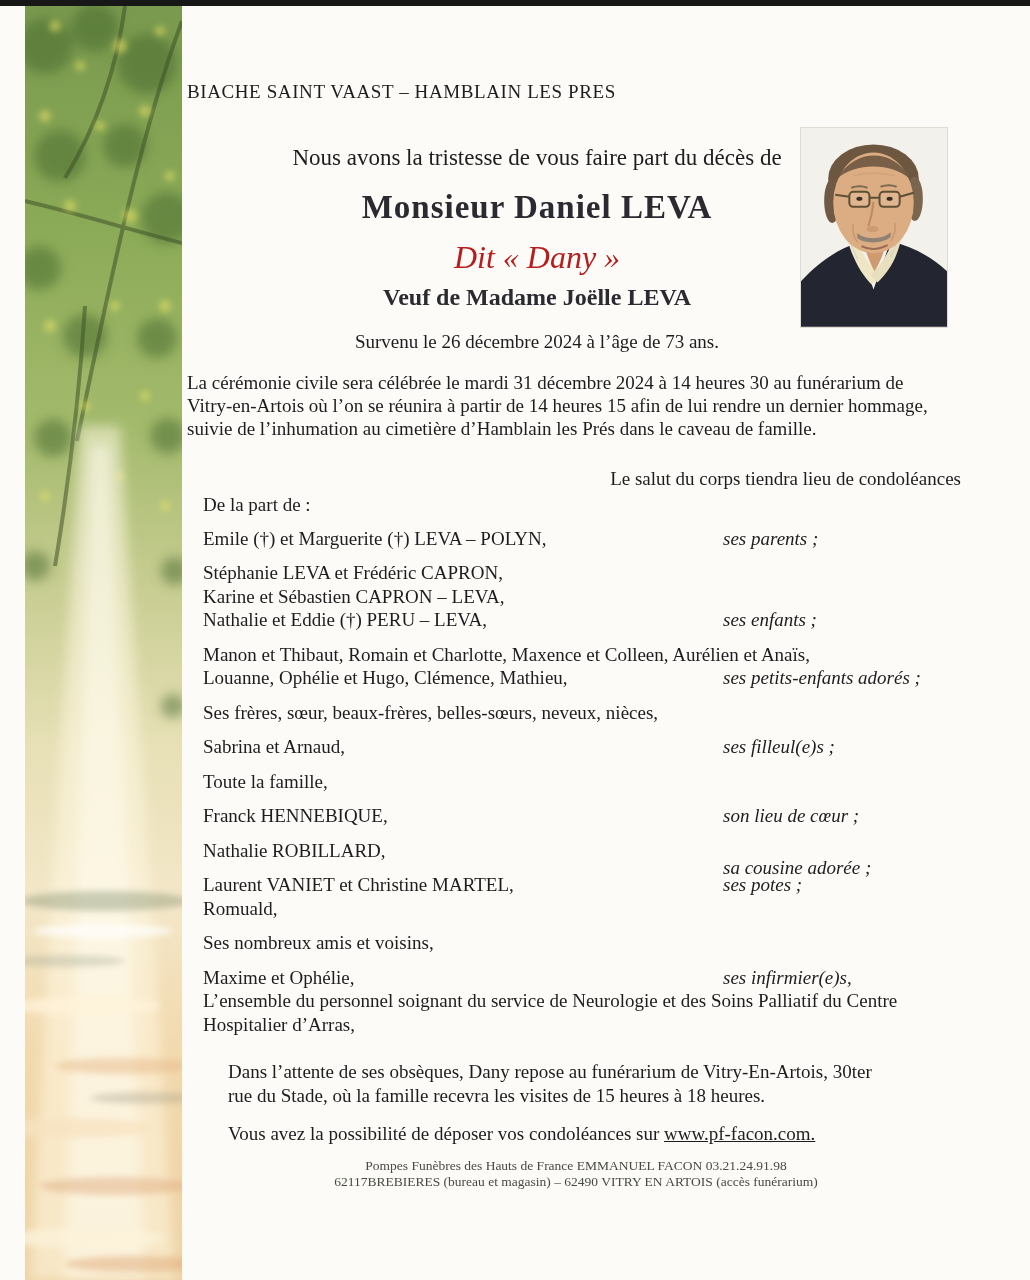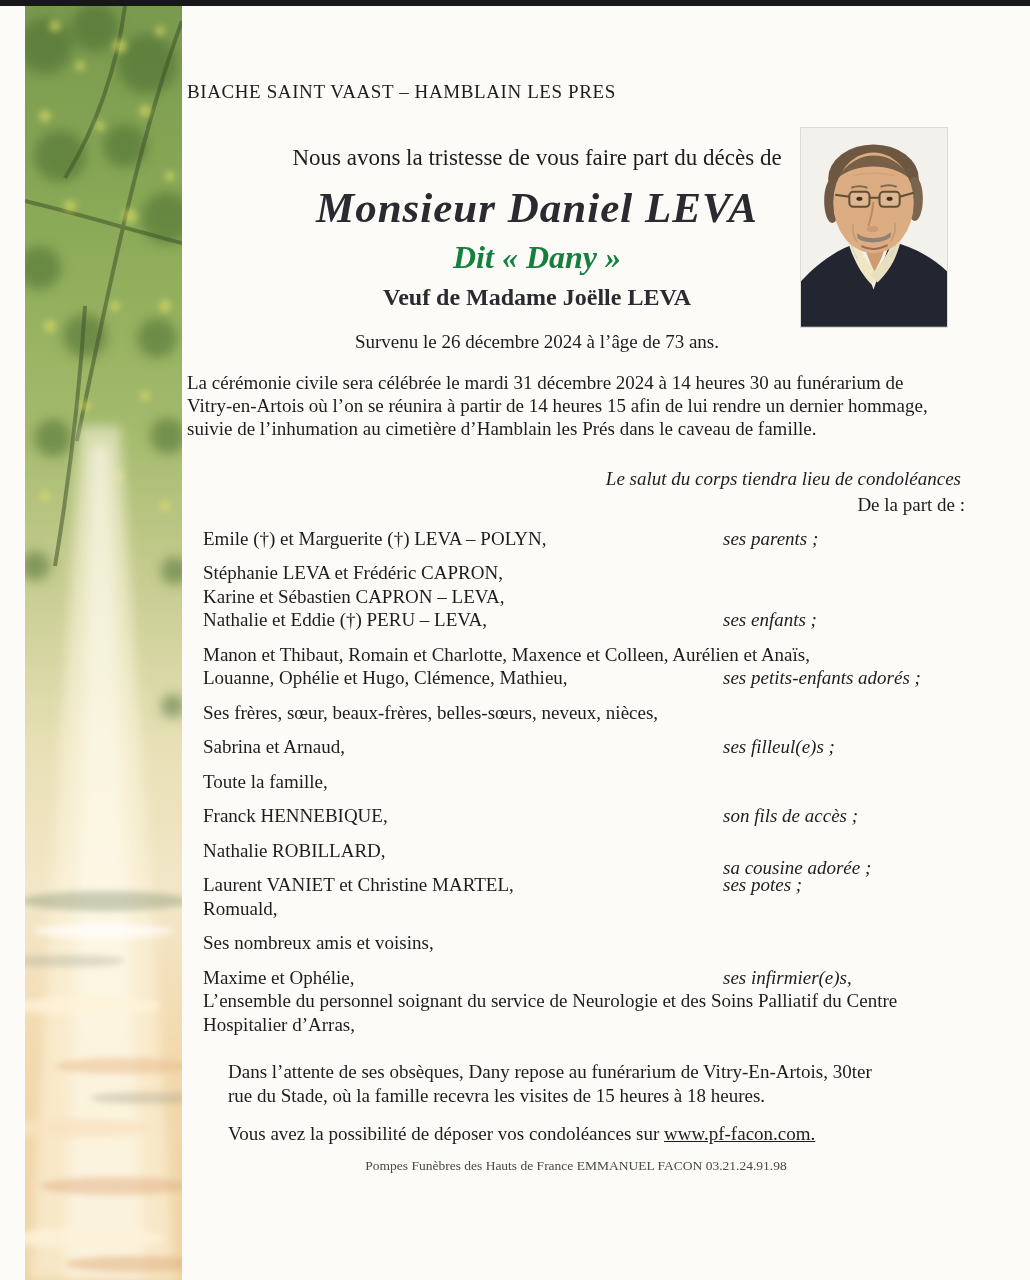--- a/index.html
+++ b/index.html
@@ -16,27 +16,27 @@
   .side-strip{position:absolute;left:25px;top:6px;width:157px;height:1274px;overflow:hidden;}
   .side-strip svg{display:block;width:100%;height:100%;}
   .portrait{position:absolute;left:800px;top:127px;width:146px;height:199px;overflow:hidden;
     border:1px solid #dedbd2;background:#f1efe9;}
   .portrait svg{display:block;width:100%;height:100%;}
 
   .content{position:absolute;left:187px;top:0;width:778px;}
   .location{margin-top:80px;font-size:19px;line-height:23px;letter-spacing:.6px;font-family:Liberation Serif, serif;}
   .intro{margin-top:43px;font-size:23px;line-height:23px;text-align:center;width:700px;}
   .centered{width:700px;text-align:center;}
-  .name{margin:14px 0 0 0;font-size:43px;line-height:49px;font-weight:bold;font-style:italic;color:#2a2a30;letter-spacing:1px;}
-  .nickname{margin-top:6px;font-size:32px;line-height:38px;font-weight:bold;font-style:italic;color:#15803d;}
+  .name{margin:14px 0 0 0;font-size:33px;line-height:49px;font-weight:bold;color:#2a2a30;letter-spacing:1px;}
+  .nickname{margin-top:6px;font-size:32px;line-height:38px;font-weight:normal;font-style:italic;color:#b91c1c;}
   .widower{margin-top:6px;font-size:24px;line-height:30px;font-weight:bold;color:#2a2a30;}
   .death{margin-top:18px;font-size:19px;line-height:23px;}
   .ceremony{margin:18px 0 0 0;font-size:19px;line-height:23.2px;width:758px;}
-  .salute{margin-top:26px;font-size:19px;line-height:23px;font-style:italic;text-align:right;width:774px;}
-  .frompart{margin-top:3px;margin-left:16px;font-size:19px;line-height:23px;text-align:right;}
+  .salute{margin-top:26px;font-size:19px;line-height:23px;text-align:right;width:774px;}
+  .frompart{margin-top:3px;margin-left:16px;font-size:19px;line-height:23px;}
   .family{margin-top:6px;margin-left:16px;}
   .family-group{position:relative;margin-top:11px;font-size:19px;line-height:23.5px;width:762px;}
   .fam-line{white-space:normal;}
   .relation{position:absolute;left:520px;font-style:italic;white-space:nowrap;}
   .repose{margin:24px 0 0 41px;font-size:19px;line-height:24px;width:648px;}
   .condolences{margin:14px 0 0 41px;font-size:19px;line-height:24px;}
   .link{text-decoration:underline;}
   .footer{margin-top:12px;text-align:center;width:778px;font-size:13.5px;line-height:16px;color:var(--footer-ink);}
 </style>
 </head>
@@ -207,21 +207,21 @@
         </div>
         <div class="family-group">
           <div class="fam-line">Sabrina et Arnaud,</div>
           <span class="relation" style="top: 0px;">ses filleul(e)s ;</span>
         </div>
         <div class="family-group">
           <div class="fam-line">Toute la famille,</div>
         </div>
         <div class="family-group">
           <div class="fam-line">Franck HENNEBIQUE,</div>
-          <span class="relation" style="top: 0px;">son fils de accès ;</span>
+          <span class="relation" style="top: 0px;">son lieu de cœur ;</span>
         </div>
         <div class="family-group">
           <div class="fam-line">Nathalie ROBILLARD,</div>
           <span class="relation" style="top: 17px;">sa cousine adorée ;</span>
         </div>
         <div class="family-group">
           <div class="fam-line">Laurent VANIET et Christine MARTEL,</div>
           <div class="fam-line">Romuald,</div>
           <span class="relation" style="top: 0px;">ses potes ;</span>
         </div>
@@ -233,15 +233,16 @@
           <div class="fam-line">L’ensemble du personnel soignant du service de Neurologie et des Soins Palliatif du Centre Hospitalier d’Arras,</div>
           <span class="relation" style="top: 0px;">ses infirmier(e)s,</span>
         </div>
       </div>
 
     <p class="repose">Dans l’attente de ses obsèques, Dany repose au funérarium de Vitry-En-Artois, 30ter rue du Stade, où la famille recevra les visites de 15 heures à 18 heures.</p>
     <p class="condolences"><span>Vous avez la possibilité de déposer vos condoléances sur </span><span class="link">www.pf-facon.com.</span></p>
 
     <div class="footer">
       <div>Pompes Funèbres des Hauts de France EMMANUEL FACON 03.21.24.91.98</div>
+      <div>62117BREBIERES (bureau et magasin) – 62490 VITRY EN ARTOIS (accès funérarium)</div>
     </div>
   </div>
 </div>
 
 </body></html>

